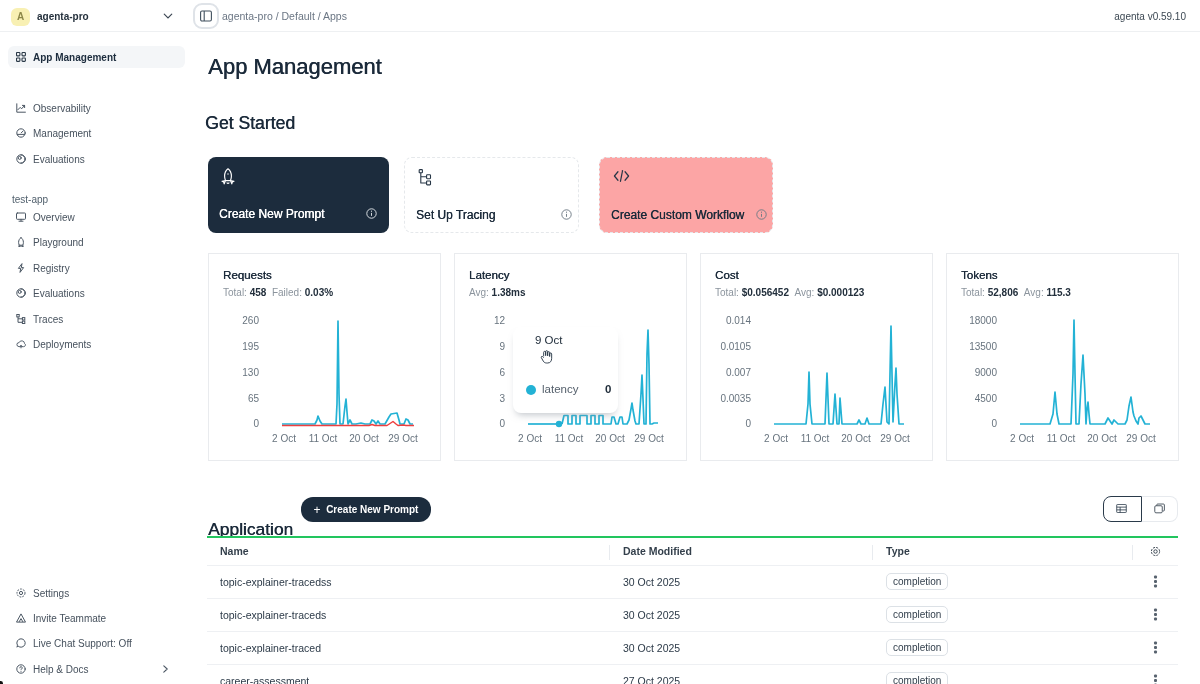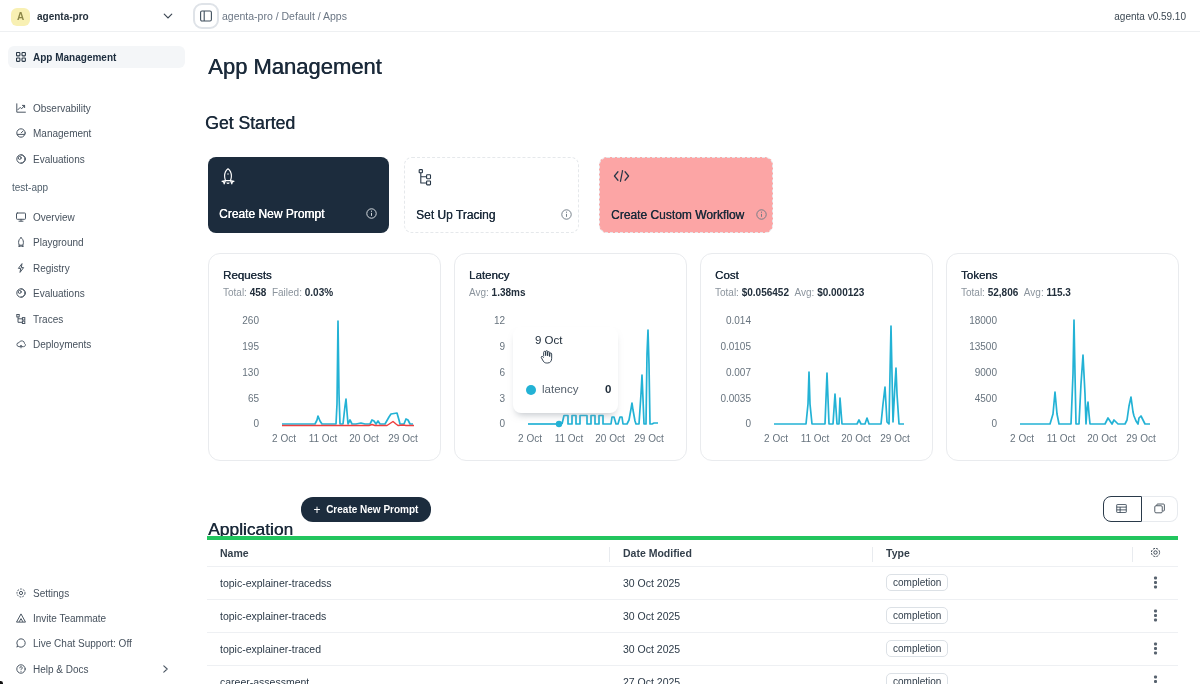--- a/index.html
+++ b/index.html
@@ -19,56 +19,56 @@
 .crumb { position:absolute; left:222px; top:10px; font-size:10.5px; color:#6b7684; }
 .version { position:absolute; right:14px; top:11px; font-size:10px; color:#3c4853; }
 
 
 #sidebar { position:absolute; left:0; top:32px; width:193px; height:652px; background:#fff;
   font-size:10px; }
 .sitem { position:absolute; left:8px; width:177px; height:22px; color:#46515d; }
 .sitem .ic { position:absolute; left:8px; top:6px; width:10px; height:10px; }
 .sitem .lb { position:absolute; left:25px; top:6px; }
 .sitem.active { background:#f4f6f8; border-radius:6px; color:#1c2c3d; font-weight:bold; }
-.sgroup { position:absolute; left:12px; font-size:10px; color:#51606d; }
+.sgroup { position:absolute; left:12px; font-size:10px; color:#51606d;margin-top:12px; }
 
 
 h1.title { position:absolute; left:208px; top:56px; font-size:22px; font-weight:normal; color:#1b2a3a; line-height:21px; text-shadow:0.55px 0 0 #1b2a3a; }
 h2.gs { position:absolute; left:205px; top:115px; font-size:17.6px; font-weight:normal; color:#1b2a3a; line-height:16px; text-shadow:0.45px 0 0 #1b2a3a; }
 
 .gscard { position:absolute; top:157px; height:76px; border-radius:8px; }
 .gscard .ttl { position:absolute; left:11px; top:50px; font-size:12px; font-weight:normal; text-shadow:0.35px 0 0 currentColor; }
 .gscard .info { position:absolute; top:51px; width:11px; height:11px; }
 #gs1 { left:208px; width:181px; background:#1c2c3d; color:#fff; }
 #gs2 { left:404px; width:175px; background:#fff; border:1px dashed #e5e8eb; color:#1b2a3a; }
 #gs3 { left:599px; width:174px; background:#fca5a5; border:1px dashed #e5e8eb; color:#1b2a3a; }
 .gscard .bigic { position:absolute; left:13px; top:11px; }
 
 
 .chart-card { position:absolute; top:253px; width:233px; height:208px; background:#fff;
-  border:1px solid #e9ebee; border-radius:12px; }
+  border:1px solid #e9ebee; border-radius:0; }
 .cc-title { position:absolute; left:14px; top:16px; font-size:11.5px; font-weight:normal; color:#1b2a3a; line-height:11px; text-shadow:0.35px 0 0 #1b2a3a; }
 .cc-stats { position:absolute; left:14px; top:34px; font-size:10px; color:#8b949d; line-height:10px; }
 .cc-stats b { color:#222f3c; }
 .cc-svg { position:absolute; left:0; top:0; }
 
 
 .app-title { position:absolute; left:208px; top:501px; font-size:17.4px; font-weight:normal; color:#1b2a3a; line-height:16px; text-shadow:0.45px 0 0 #1b2a3a;margin-top:20px; }
 .cnp-btn { position:absolute; left:301px; top:497px; width:130px; height:25px; background:#1c2c3d;
   border-radius:12px; color:#fff; font-size:10px; font-weight:bold; text-align:center; line-height:25px; }
 .search { position:absolute; left:777px; top:498px; width:320px; height:25px; border:1px solid #dbdfe3;
   border-radius:6px; background:#fff; }
 .search .ph { position:absolute; left:12px; top:7px; font-size:10.5px; color:#b6bdc4; }
 .seg { position:absolute; top:496px; height:26px; background:#fff; }
 .seg1 { left:1103px; width:39px; border:1.5px solid #2a3a4a; border-radius:8px 0 0 8px; }
 .seg2 { left:1141px; width:37px; border:1px solid #e7eaee; border-left:1.5px solid #2a3a4a; border-radius:0 8px 8px 0; }
 
 table.apps { position:absolute; left:207px; top:536px; width:971px; border-collapse:collapse; font-size:10.5px; }
 table.apps th { font-weight:bold; color:#333f4b; text-align:left; height:28px; padding:0 0 0 13px;
-  border-top:4px solid #22c55e; border-bottom:1px solid #eef0f3; position:relative; }
+  border-top:2px solid #22c55e; border-bottom:1px solid #eef0f3; position:relative; }
 table.apps td { color:#2c3a48; height:33px; padding:0 0 0 13px; border-bottom:1px solid #eef0f3; }
 table.apps td.dots { padding:0; }
 .th-sep:after { content:""; position:absolute; right:0; top:7px; height:15px; width:1px; background:#e8ebef; }
 .tag { display:inline-block; border:1px solid #dce1e6; border-radius:5px; padding:1.5px 6px 2.5px;
   font-size:10px; color:#313e4b; background:#fff; }
 .dots { text-align:center; }
 .dm { width:2.2px; height:2.2px; border-radius:50%; background:#57626e; margin:0 auto;
   box-shadow:0 -4.5px 0 #57626e, 0 4.5px 0 #57626e; }
 </style>
 </head>

